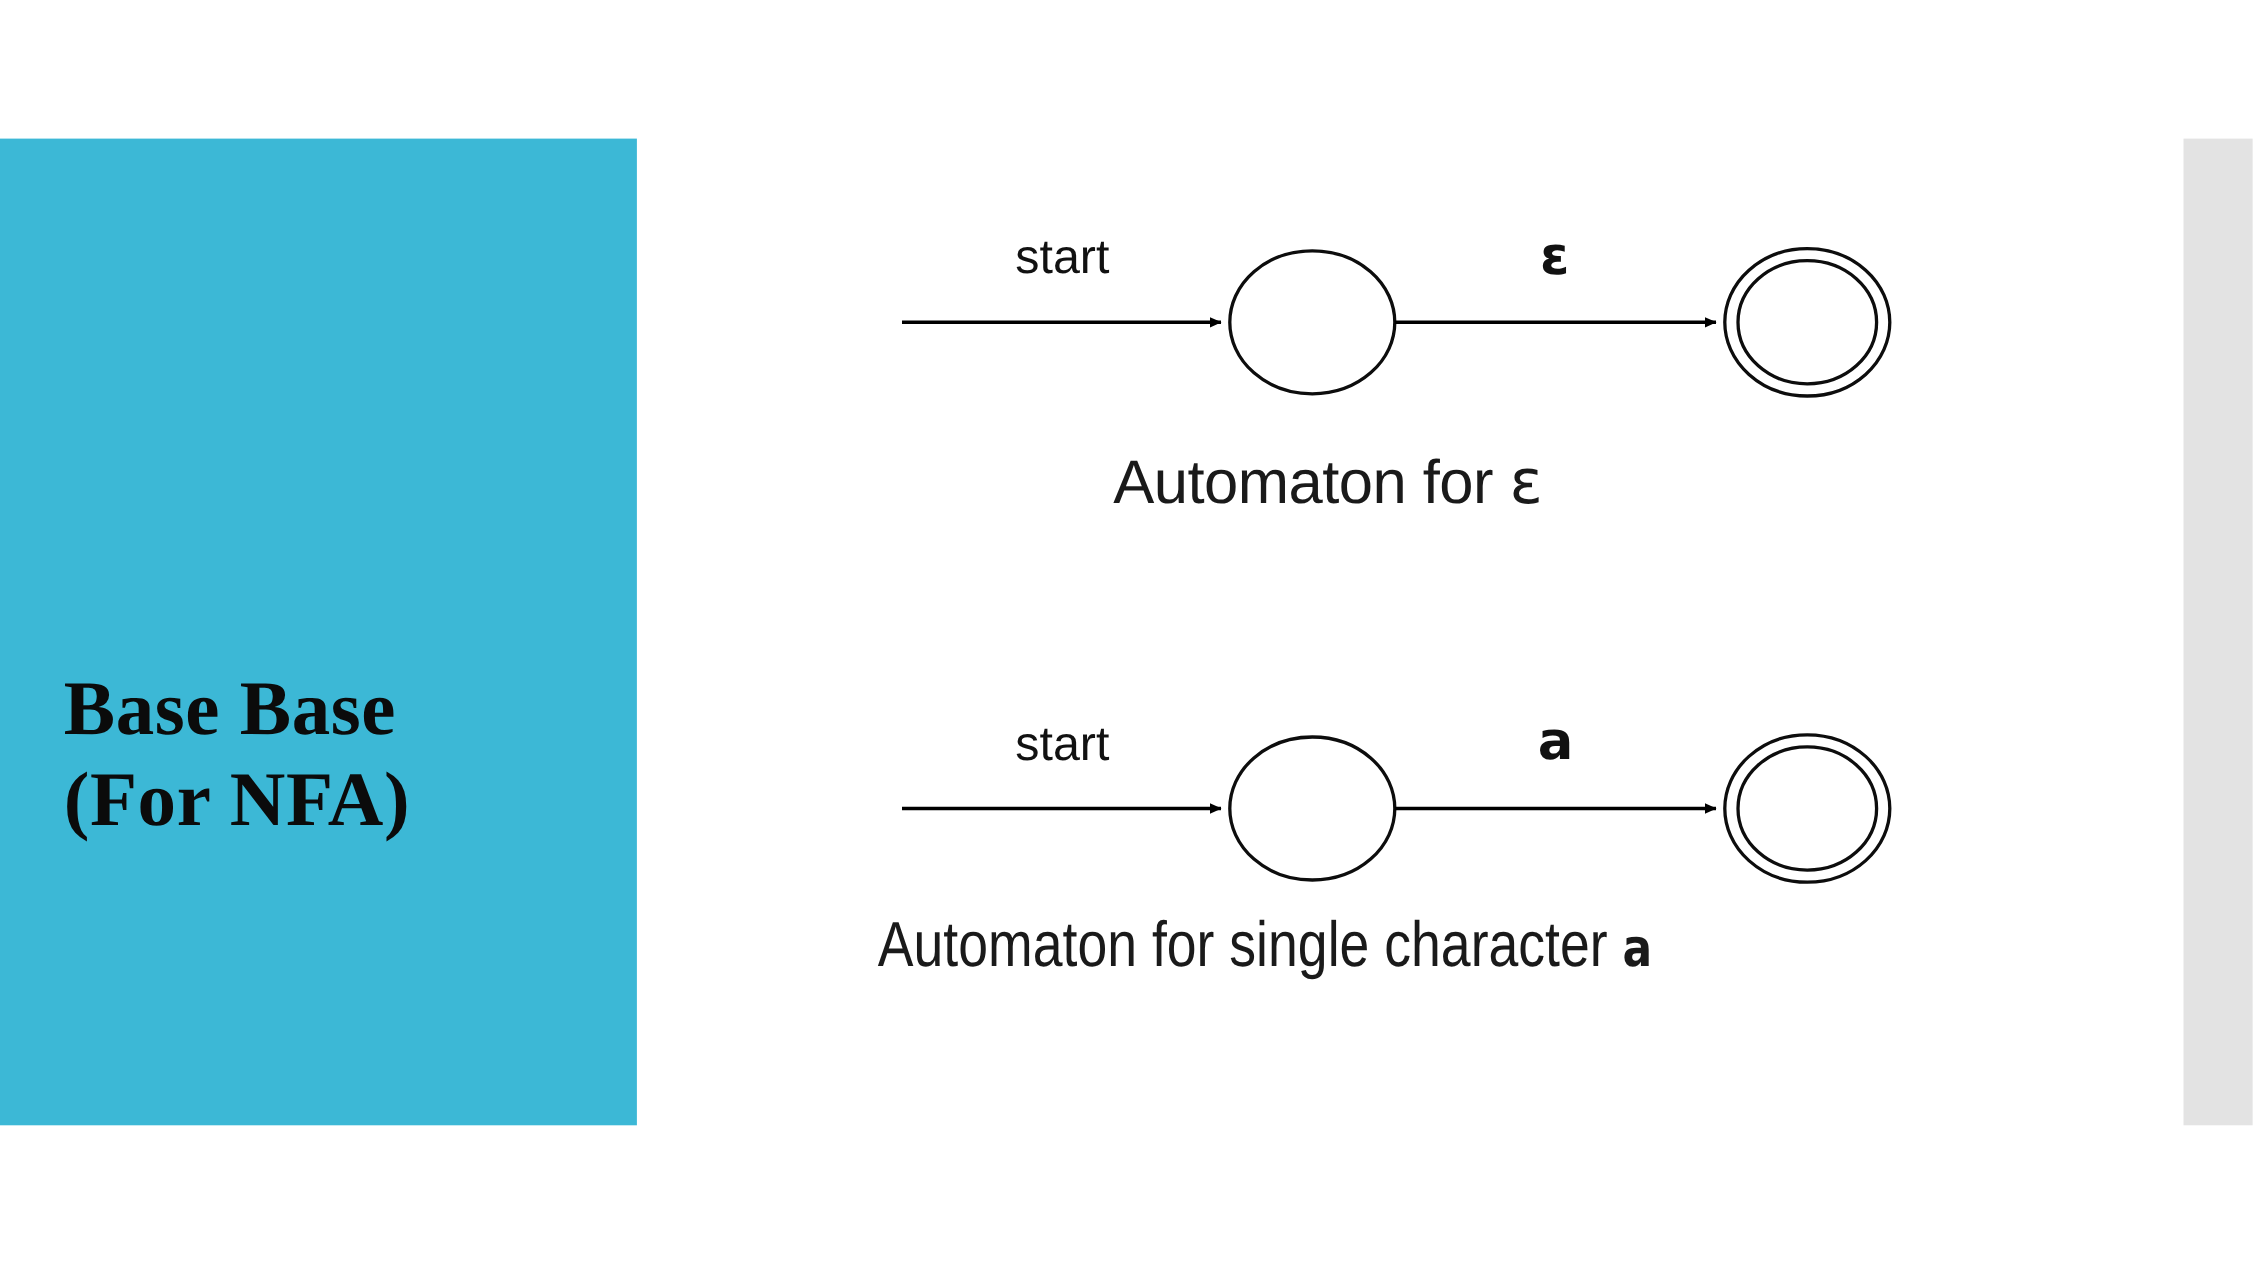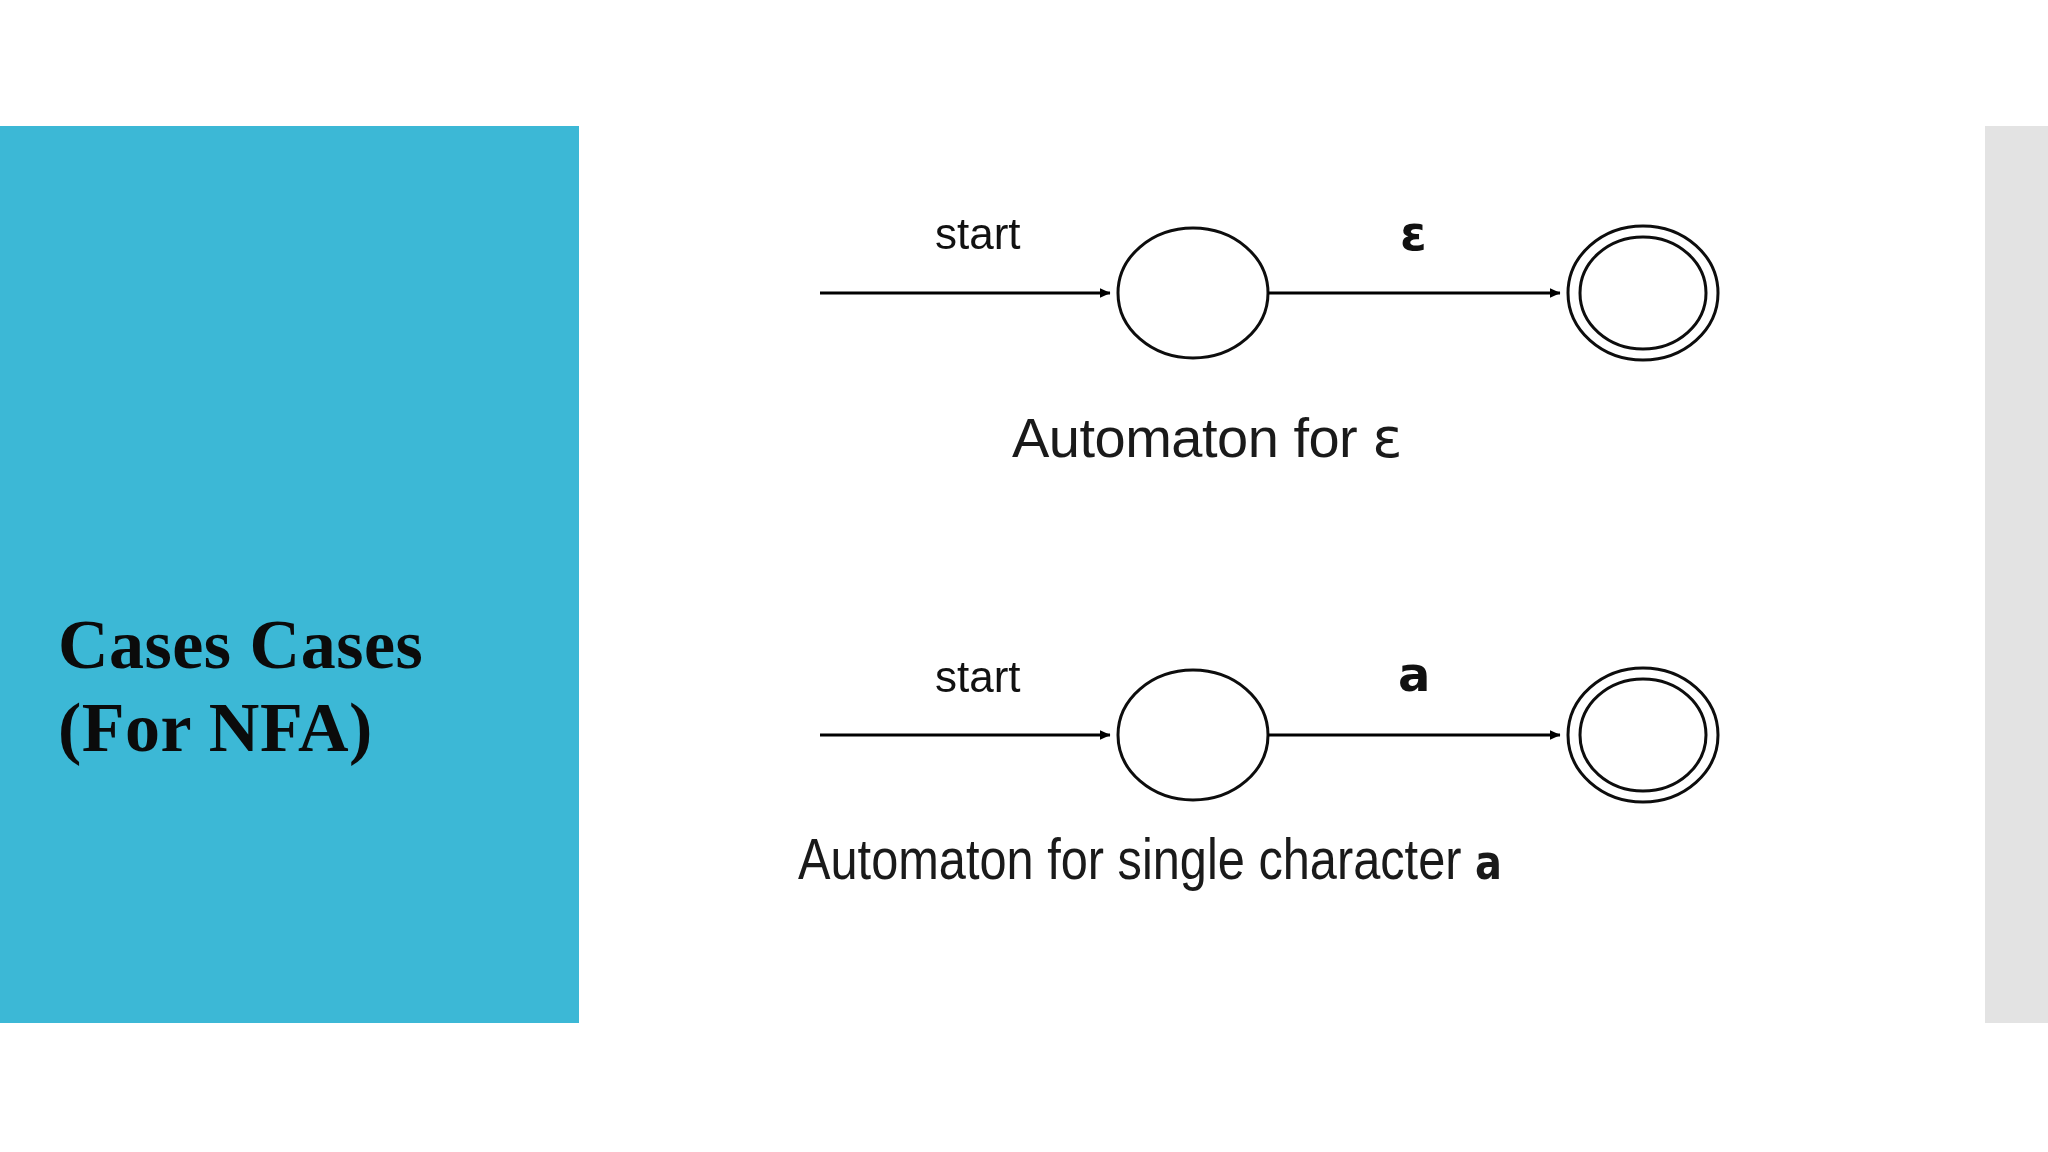--- a/index.html
+++ b/index.html
@@ -116,40 +116,39 @@
 
   
   .edge-label {
     position: absolute;
     color: #111111;
     white-space: nowrap;
   }
   .label-start {
     font-size: 44px;
     font-family: "Liberation Sans", sans-serif;
-    margin-left: 12px;
   }
   .label-sym {
     font-size: 48px;
     font-weight: bold;
     font-family: "DejaVu Sans", sans-serif;
   }
 
   #label-start-1 { left: 123px; top: 24px; }
   #label-sym-1   { left: 600px; top: 20px; }
   #label-start-2 { left: 133px; top: 22px; }
   #label-sym-2   { left: 608px; top: 16px; }
 </style>
 </head>
 <body>
 
 <div id="slide">
 
   <div id="title-panel">
-    <div id="title-text">Cases Cases
+    <div id="title-text">Base Base
 (For NFA)</div>
   </div>
 
   <div id="right-strip"></div>
 
   <div class="figure" id="figure-epsilon">
 
     <svg class="fig-svg" width="1060" height="220" viewBox="0 0 1060 220">
       <defs>
         <marker id="arrowhead-1" markerWidth="11" markerHeight="11" refX="10" refY="5.5" orient="auto" markerUnits="userSpaceOnUse">

